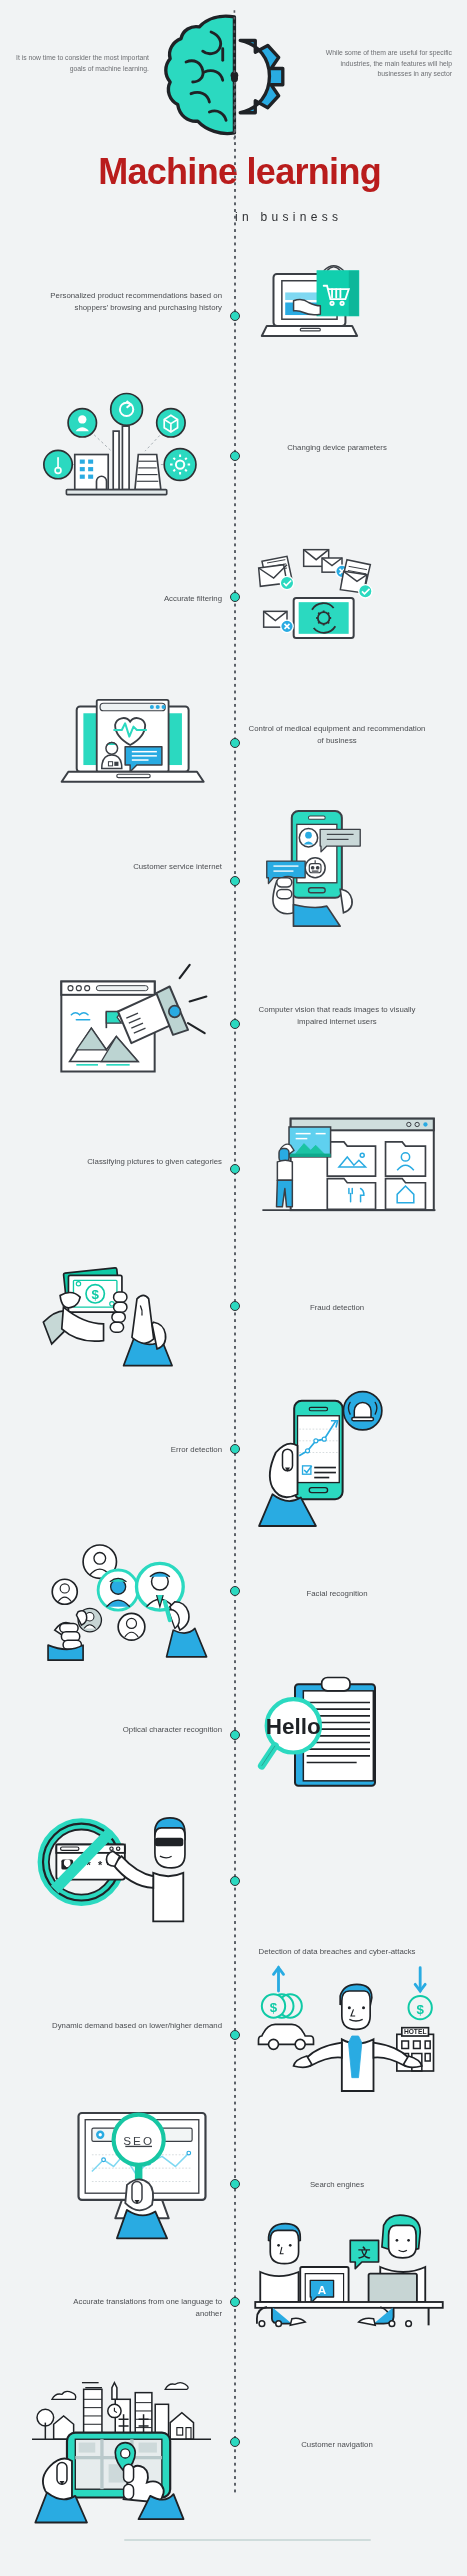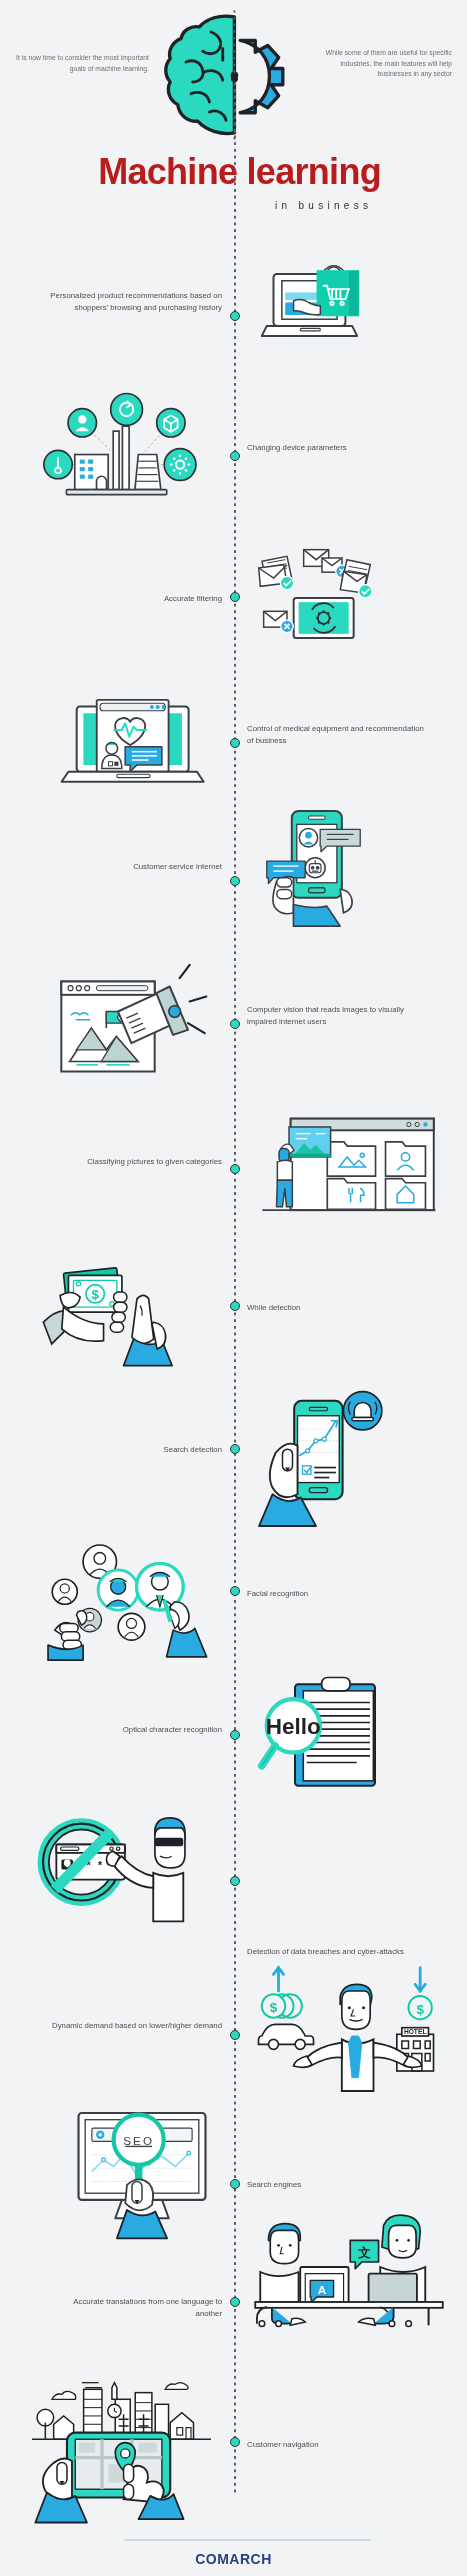--- a/index.html
+++ b/index.html
@@ -57,27 +57,26 @@
     width: 381px;
     text-align: right;
     font-size: 36px;
     font-weight: bold;
     letter-spacing: -0.7px;
     color: #b91c1c;
     line-height: 1;
   }
   .title-sub {
     position: absolute;
-    left: 235px; top: 200px;
+    left: 235px; top: 210px;
     width: 192px;
     text-align: left;
-    font-size: 10px;
+    font-size: 12px;
     letter-spacing: 4.3px;
     color: #2f3033;
-    margin-left: 40px;
   }
 
   
   .timeline-line {
     position: absolute;
     left: 234px;
     top: 82px;
     width: 1.7px;
     height: 2412px;
     background-image: linear-gradient(to bottom, #5c6168 0px, #5c6168 2.5px, rgba(0,0,0,0) 2.5px, rgba(0,0,0,0) 6.7px);
@@ -105,21 +104,21 @@
     color: #4b4d51;
   }
   .row.left-label .label {
     right: 245px;
     width: 175px;
     text-align: right;
   }
   .row.right-label .label {
     left: 247px;
     width: 180px;
-    text-align: left;
+    text-align: center;
   }
   .dot {
     position: absolute;
     left: 230px;
     width: 10px; height: 10px;
     border-radius: 50%;
     background: #2bd9c0;
     border: 1.3px solid #2f3033;
   }
   .art {
@@ -525,21 +524,21 @@
         <path d="M26 44 q6 -8 12 -4 l4 6 l-10 8 Z" fill="#fff" stroke="#3b3f45" stroke-width="1.6"></path>
         <rect x="24" y="44" width="12" height="16" rx="5" fill="#29abe2" stroke="#3b3f45" stroke-width="1.8"></rect>
         <path d="M22 60 q10 -4 18 0 v22 h-18 Z" fill="#fff" stroke="#3b3f45" stroke-width="1.8"></path>
         <path d="M22 82 h18 l0 32 h-7 l-2 -22 l-3 22 h-7 Z" fill="#29abe2" stroke="#3b3f45" stroke-width="1.8" stroke-linejoin="round"></path>
         <line x1="4" y1="118" x2="212" y2="118" stroke="#3b3f45" stroke-width="2.2"></line>
       </svg>
     </div>
   </div>
 
   <div class="row right-label" style="top:0">
-    <div class="label" style="top:1302px">While detection</div>
+    <div class="label" style="top:1302px">Fraud detection</div>
     <div class="dot" style="top:1301px"></div>
     <div class="art" style="left:35px; top:1252px">
       <svg width="163" height="117" viewBox="0 0 195 140">
 
         <rect x="36" y="22" width="64" height="42" rx="2" fill="#0fcaa6" stroke="#1f2226" stroke-width="2" transform="rotate(-6 68 43)"></rect>
         <rect x="40" y="28" width="64" height="44" rx="2" fill="#fff" stroke="#1f2226" stroke-width="2"></rect>
         <rect x="46" y="34" width="52" height="32" rx="1" fill="none" stroke="#0fcaa6" stroke-width="1.6"></rect>
         <circle cx="72" cy="50" r="11" fill="none" stroke="#0fcaa6" stroke-width="2"></circle>
         <text x="72" y="56" font-family="Liberation Sans, sans-serif" font-size="16" font-weight="bold" fill="#0fcaa6" text-anchor="middle">$</text>
         <circle cx="52" cy="38" r="2.6" fill="none" stroke="#0fcaa6" stroke-width="1.4"></circle>
@@ -557,21 +556,21 @@
 
         <path d="M122 56 q8 -8 14 0 l6 48 q-14 12 -26 -2 Z" fill="#fff" stroke="#1f2226" stroke-width="2"></path>
         <path d="M126 64 q3 6 2 12" fill="none" stroke="#1f2226" stroke-width="1.6"></path>
         <path d="M118 104 q18 12 34 2 l12 30 l-58 0 Z" fill="#29abe2" stroke="#1f2226" stroke-width="2" stroke-linejoin="round"></path>
         <path d="M142 84 q12 2 14 14 q2 14 -10 18 l-6 -30 Z" fill="#fff" stroke="#1f2226" stroke-width="2"></path>
       </svg>
     </div>
   </div>
 
   <div class="row left-label" style="top:0">
-    <div class="label" style="top:1444px">Search detection</div>
+    <div class="label" style="top:1444px">Error detection</div>
     <div class="dot" style="top:1444px"></div>
     <div class="art" style="left:259px; top:1369px">
       <svg width="138" height="167" viewBox="0 0 165 200">
         <rect x="42" y="38" width="58" height="118" rx="9" fill="#2bd9c0" stroke="#1f2226" stroke-width="2.4"></rect>
         <rect x="60" y="46" width="22" height="4" rx="2" fill="#2bd9c0" stroke="#1f2226" stroke-width="1.4"></rect>
         <rect x="60" y="142" width="22" height="6" rx="3" fill="#2bd9c0" stroke="#1f2226" stroke-width="1.6"></rect>
         <rect x="46" y="56" width="50" height="80" fill="#fff" stroke="#1f2226" stroke-width="1.6"></rect>
         <g stroke="#cfd6d8" stroke-width="1" stroke-dasharray="2 2">
           <line x1="48" y1="72" x2="94" y2="72"></line>
             <line x1="48" y1="86" x2="94" y2="86"></line>
@@ -949,16 +948,15 @@
         <g fill="#fff" stroke="#1f2226" stroke-width="1.8">
           <rect x="110" y="112" width="12" height="22" rx="6"></rect>
           <rect x="110" y="136" width="12" height="18" rx="6"></rect>
         </g>
         <path d="M142 150 q18 10 28 -2 l12 30 l-54 0 Z" fill="#29abe2" stroke="#1f2226" stroke-width="2.2" stroke-linejoin="round"></path>
       </svg>
     </div>
   </div>
 
   <div class="footer-rule"></div>
-  <div class="footer-logo">COMARCH</div>
 
 </div>
 
 
 </body></html>

